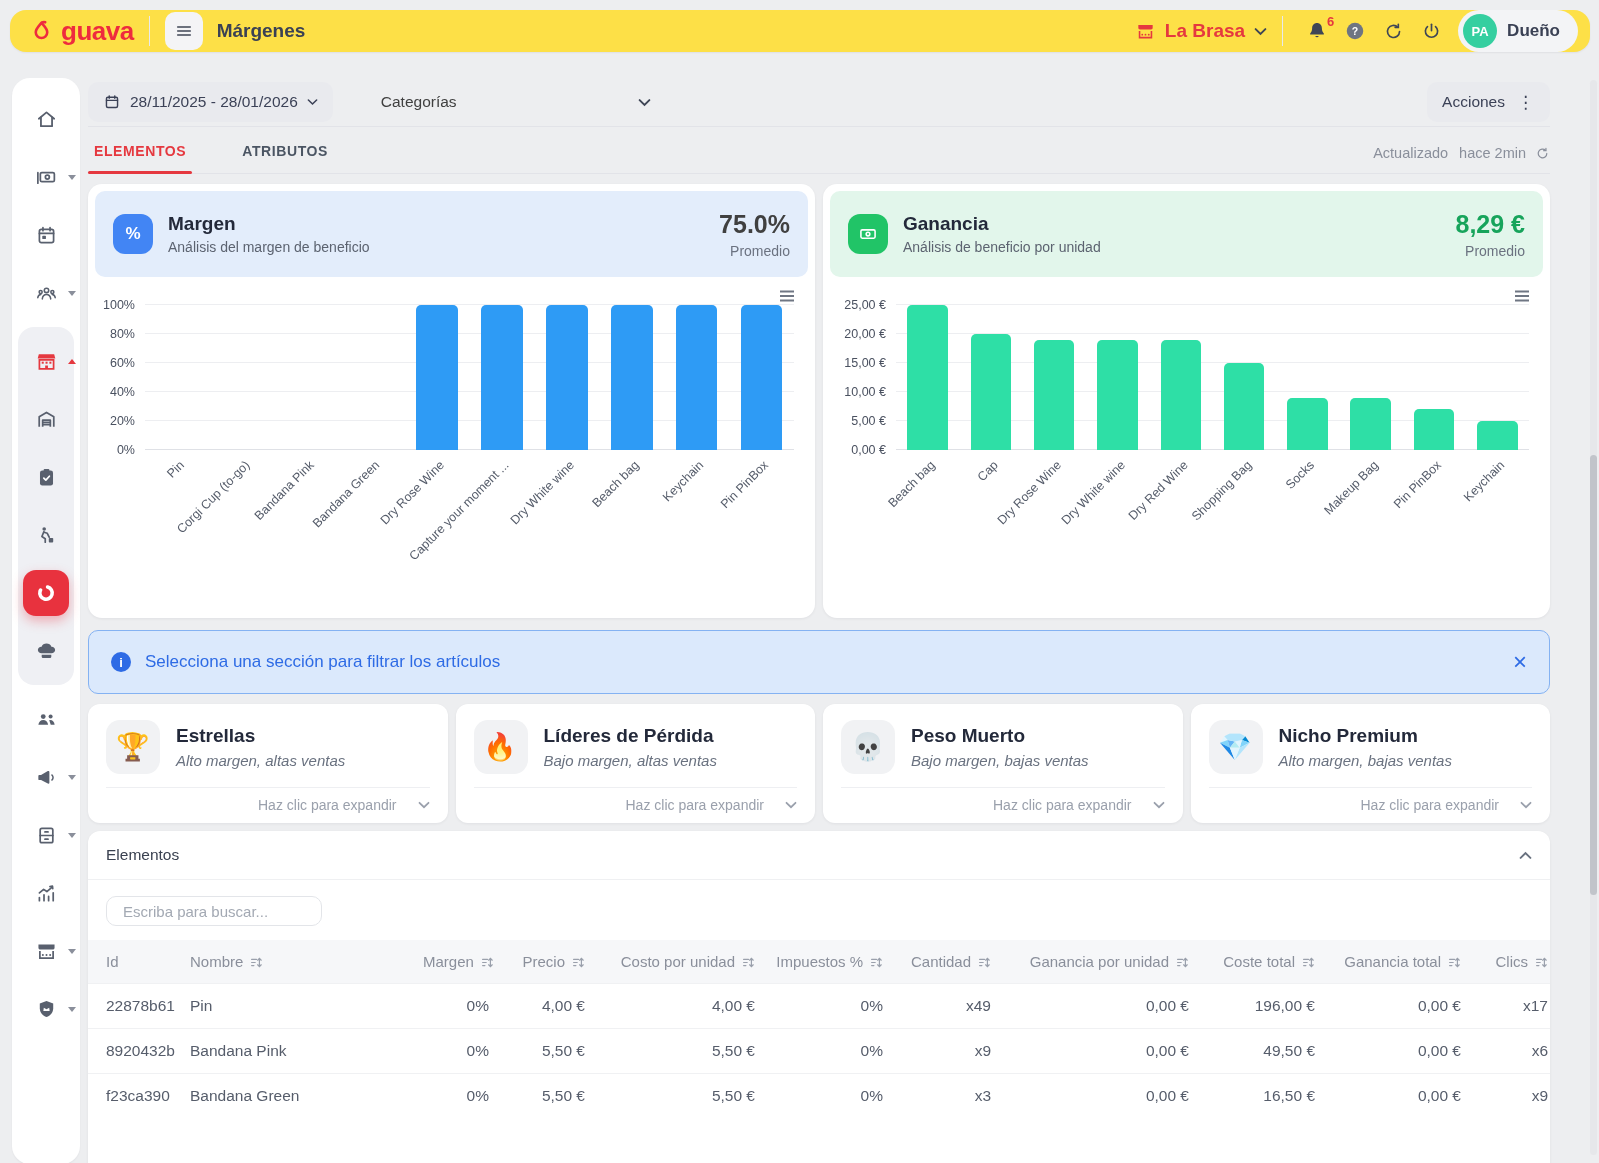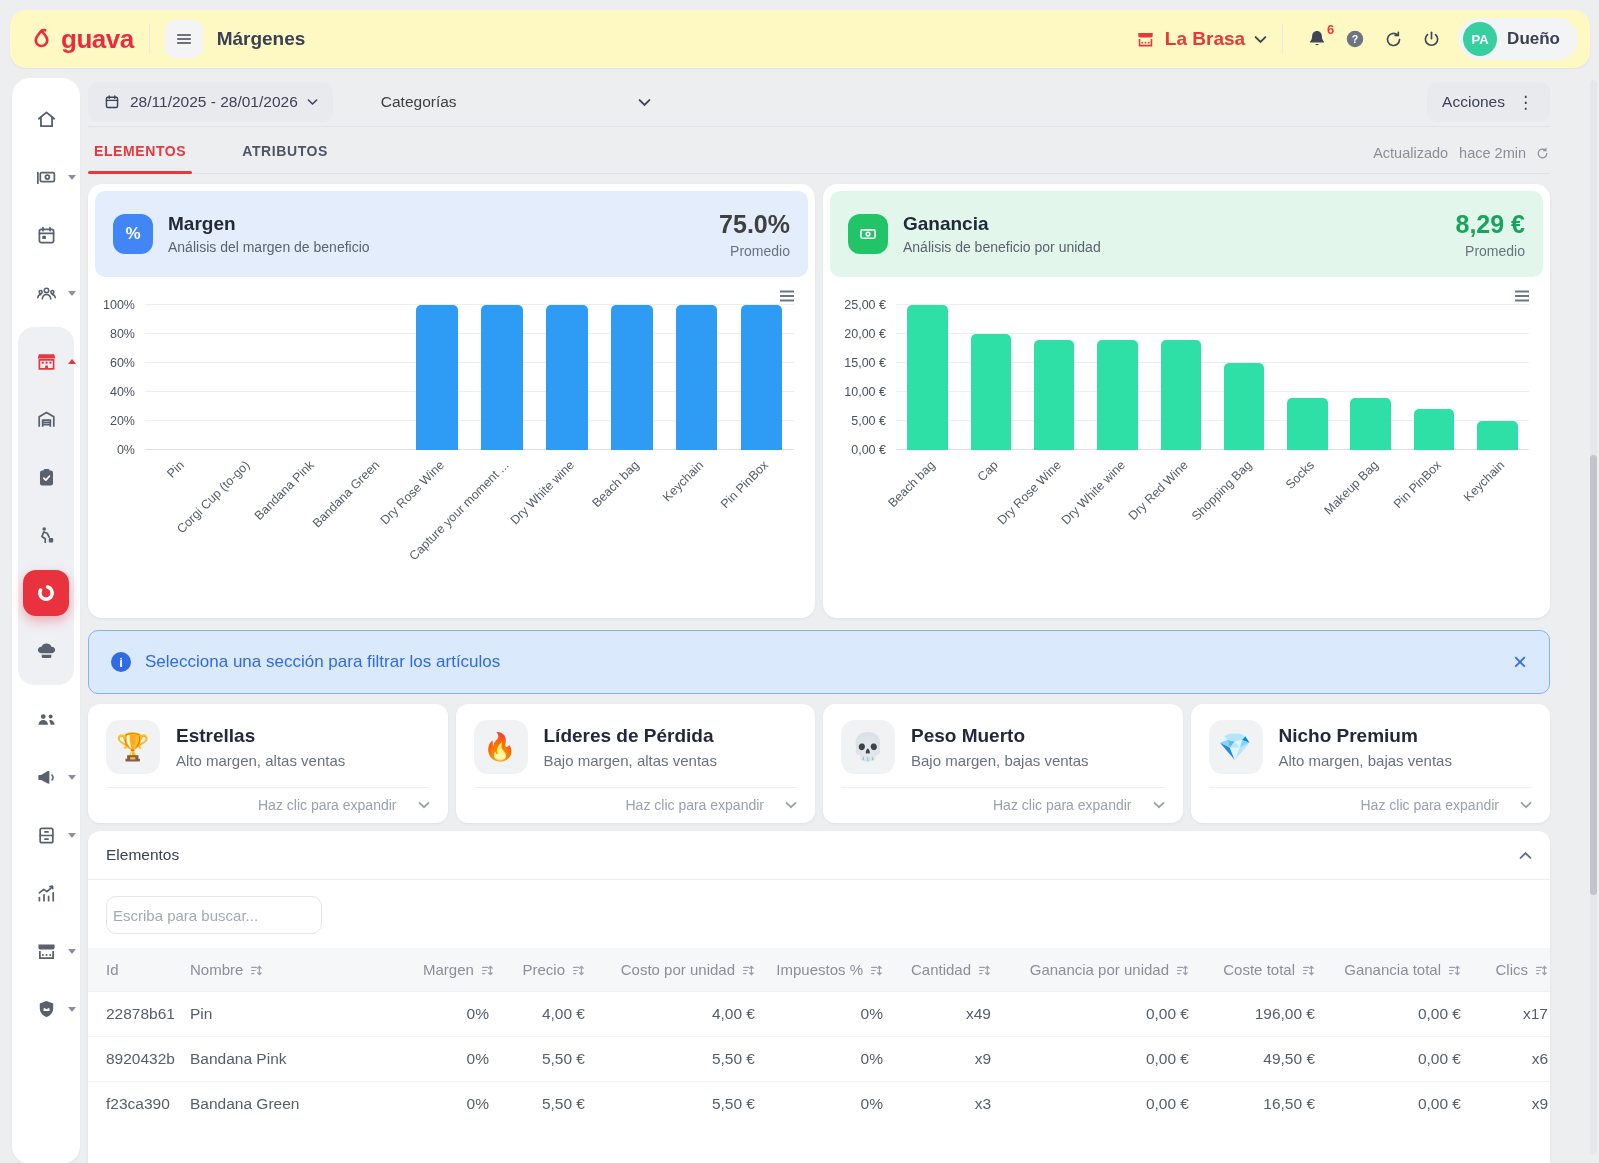--- a/index.html
+++ b/index.html
@@ -5,21 +5,21 @@
   html,body{margin:0;padding:0;}
   body{
     width:1599px;height:1163px;overflow:hidden;position:relative;
     background:#EDEEF0;
     font-family:"Liberation Sans","DejaVu Sans",sans-serif;
     color:#3A4154;
   }
   svg{display:block;}
 
   
-  .topbar{position:absolute;left:10px;top:10px;right:9px;height:58px;background:#fef9c3;
+  .topbar{position:absolute;left:10px;top:10px;right:9px;height:42px;background:#fde047;
     border-radius:16px;display:flex;align-items:center;padding:0 12px 0 18px;box-shadow:0 1px 2px rgba(15,23,42,.06);z-index:5;}
   .brand{display:flex;align-items:center;gap:6px;color:#EE2B3E;font-weight:800;font-size:26px;letter-spacing:-.5px;}
   .tb-div{width:1px;height:30px;background:#E8E9EC;margin:0 15px;}
   .icon-btn{width:38px;height:38px;border-radius:10px;display:flex;align-items:center;justify-content:center;cursor:pointer;background:transparent;border:none;}
   .hamburger{background:#F4F4F6;}
   .page-title{font-size:19px;font-weight:700;color:#3A4154;margin-left:14px;}
   .spacer{flex:1;}
   .location{display:flex;align-items:center;gap:9px;color:#E5383F;font-weight:700;font-size:19px;cursor:pointer;}
   .bell-wrap{position:relative;}
   .badge{position:absolute;top:2px;right:2px;color:#E5383F;font-size:13px;font-weight:800;}
@@ -94,29 +94,29 @@
   .info-icon{width:20px;height:20px;border-radius:50%;background:#2E6BE5;color:#fff;font-size:13px;font-weight:700;display:flex;align-items:center;justify-content:center;flex:0 0 auto;}
   .banner-text{color:#2E6BE5;font-size:17px;}
   .banner-close{margin-left:auto;color:#2E6BE5;font-size:24px;line-height:1;cursor:pointer;font-weight:500;}
 
   
   .quad-row{display:flex;gap:8px;margin-top:10px;}
   .quad{flex:1;background:#fff;border-radius:12px;padding:16px 18px 10px;box-shadow:0 1px 3px rgba(15,23,42,.06);cursor:pointer;}
   .quad-top{display:flex;gap:16px;align-items:center;}
   .quad-emoji{width:54px;height:54px;border-radius:14px;background:#F1F2F4;font-size:27px;display:flex;align-items:center;justify-content:center;flex:0 0 auto;}
   .quad-title{font-size:19px;font-weight:700;color:#23293A;}
-  .quad-sub{font-size:15px;color:#6A7280;margin-top:5px;}
+  .quad-sub{font-size:15px;color:#6A7280;margin-top:5px;font-style:italic;}
   .quad-foot{border-top:1px solid #EEEFF2;margin-top:13px;padding-top:9px;display:flex;justify-content:flex-end;align-items:center;gap:21px;color:#9AA0AC;font-size:14px;}
 
   
   .panel{margin-top:8px;background:#fff;border-radius:12px;box-shadow:0 1px 3px rgba(15,23,42,.06);overflow:hidden;height:360px;}
   .panel-head{height:48px;display:flex;align-items:center;padding:0 18px;border-bottom:1px solid #EFF0F2;color:#3A4150;font-size:15.5px;}
   .panel-head .chev{margin-left:auto;color:#6A7280;cursor:pointer;}
   .search-row{padding:16px 18px 14px;}
-  .search-row input{width:216px;height:38px;border:1.5px solid #E3E5E9;border-radius:10px;padding:0 6px;font-size:15px;color:#0c4a6e;outline:none;font-family:inherit;box-sizing:border-box;}
+  .search-row input{width:216px;height:30px;border:1.5px solid #E3E5E9;border-radius:10px;padding:0 16px;font-size:15px;color:#0c4a6e;outline:none;font-family:inherit;box-sizing:border-box;}
   .search-row input::placeholder{color:#A3A9B3;}
   table.items{width:1470px;border-collapse:collapse;table-layout:fixed;}
   table.items th{background:#F6F7F9;font-weight:500;color:#8A8F9B;font-size:15px;padding:13px 10px;white-space:nowrap;cursor:pointer;}
   table.items th:first-child,table.items td:first-child{padding-left:18px;}
   table.items td{font-size:15.5px;color:#565D6B;padding:13px 10px;border-top:1px solid #F0F1F3;white-space:nowrap;}
   .al{text-align:left;} .ar{text-align:right;}
   td.idcell{color:#E5383F;cursor:pointer;}
   .sort-ic{display:inline-block;vertical-align:-2px;margin-left:7px;}
 
   

